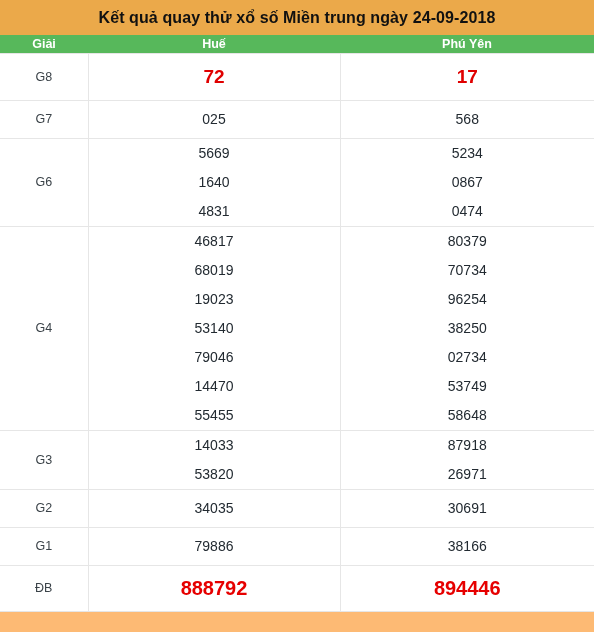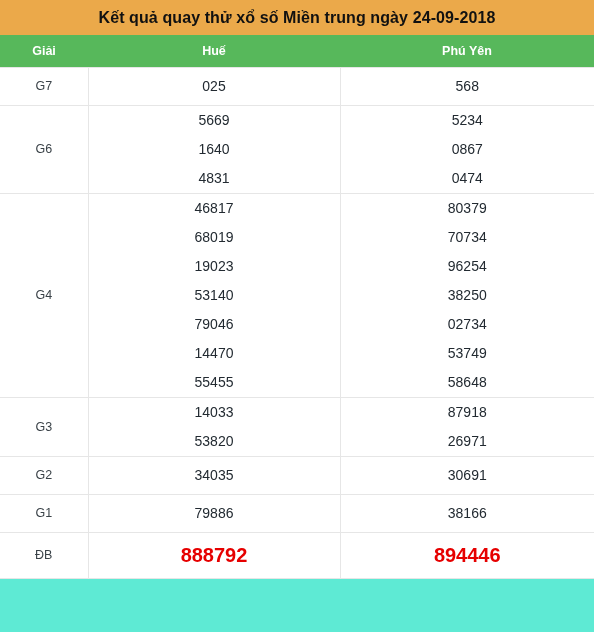--- a/index.html
+++ b/index.html
@@ -9,21 +9,21 @@
   }
   body {
     font-family: "Liberation Sans", "DejaVu Sans", sans-serif;
     -webkit-font-smoothing: antialiased;
   }
   #page {
     width: 594px;
     height: 632px;
     position: relative;
     overflow: hidden;
-    background: #5eead4;
+    background: #fdba74;
     box-sizing: border-box;
   }
 
   
   .title-bar {
     height: 35px;
     background: #eba94a;
     display: flex;
     align-items: center;
     justify-content: center;
@@ -42,21 +42,21 @@
     width: 594px;
     border-collapse: collapse;
     table-layout: fixed;
   }
   table.results col.c-prize { width: 88px; }
   table.results col.c-hue   { width: 252px; }
   table.results col.c-phuyen{ width: 254px; }
 
   thead tr.header-row {
     background: #57b85b;
-    height: 32px;
+    height: 18px;
   }
   thead th {
     color: #ffffff;
     font-size: 12.5px;
     font-weight: bold;
     text-align: center;
     padding: 0;
     border: none;
     vertical-align: middle;
   }
@@ -126,20 +126,33 @@
       <col class="c-phuyen">
     </colgroup>
     <thead>
       <tr class="header-row">
         <th>Giải</th>
         <th>Huế</th>
         <th>Phú Yên</th>
       </tr>
     </thead>
     <tbody id="results-body">
+        <tr class="row-g8">
+          <td class="prize-label">G8</td>
+          <td class="num-cell col-hue">
+            <div class="num-stack">
+              <span>72</span>
+            </div>
+          </td>
+          <td class="num-cell col-phuyen">
+            <div class="num-stack">
+              <span>17</span>
+            </div>
+          </td>
+        </tr>
         <tr class="row-g7">
           <td class="prize-label">G7</td>
           <td class="num-cell col-hue">
             <div class="num-stack">
               <span>025</span>
             </div>
           </td>
           <td class="num-cell col-phuyen">
             <div class="num-stack">
               <span>568</span>

